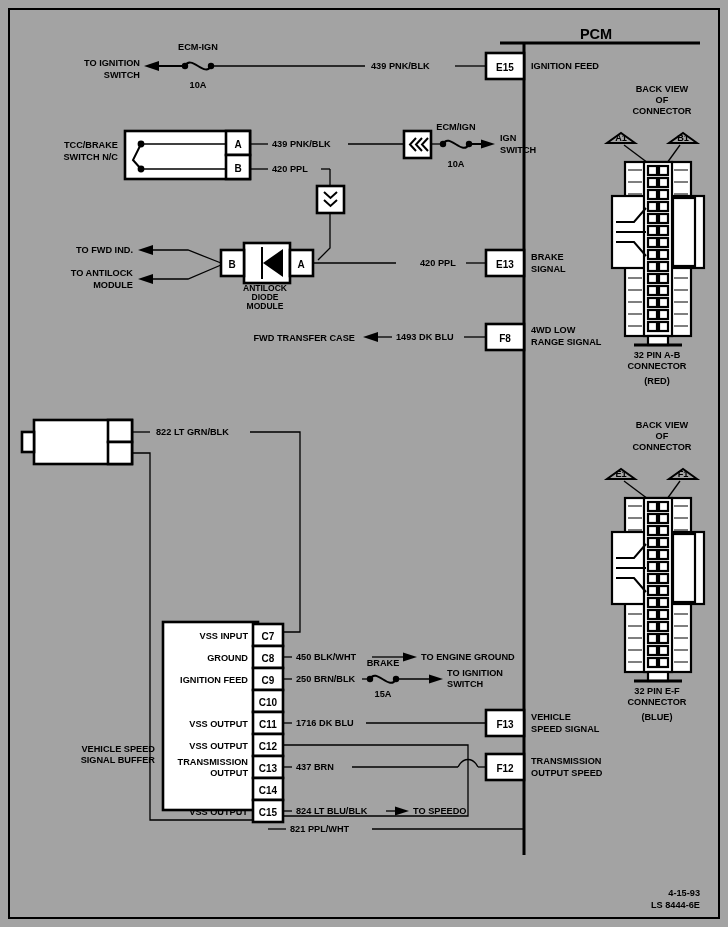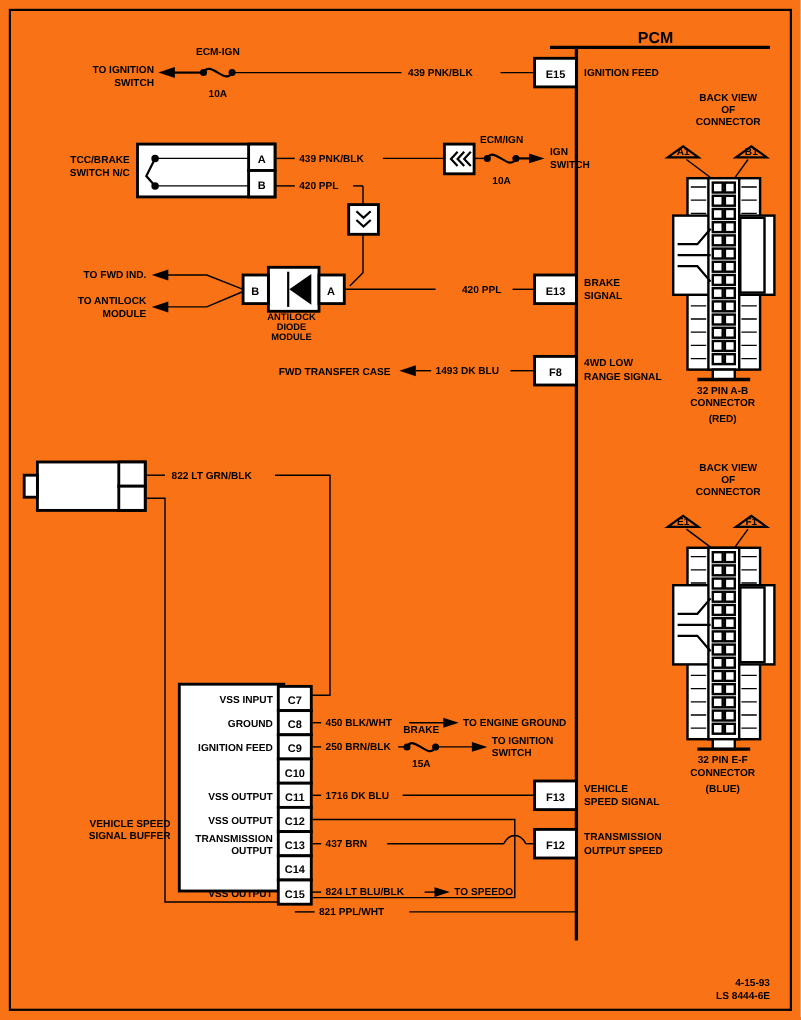--- a/index.html
+++ b/index.html
@@ -4,21 +4,21 @@
 <style>
   html,body{margin:0;padding:0;background:#fff;}
   body{
     font-family:"Liberation Sans", sans-serif;
     -webkit-font-smoothing:antialiased;
   }
   #page{
     position:relative;
     width:728px;
     height:927px;
-    background:#f97316;
+    background:#a3a3a3;
     overflow:hidden;
   }
   #frame{
     position:absolute;
     left:8px; top:8px;
     width:712px; height:911px;
     border:2px solid #000;
     box-sizing:border-box;
   }
   svg#diagram{

